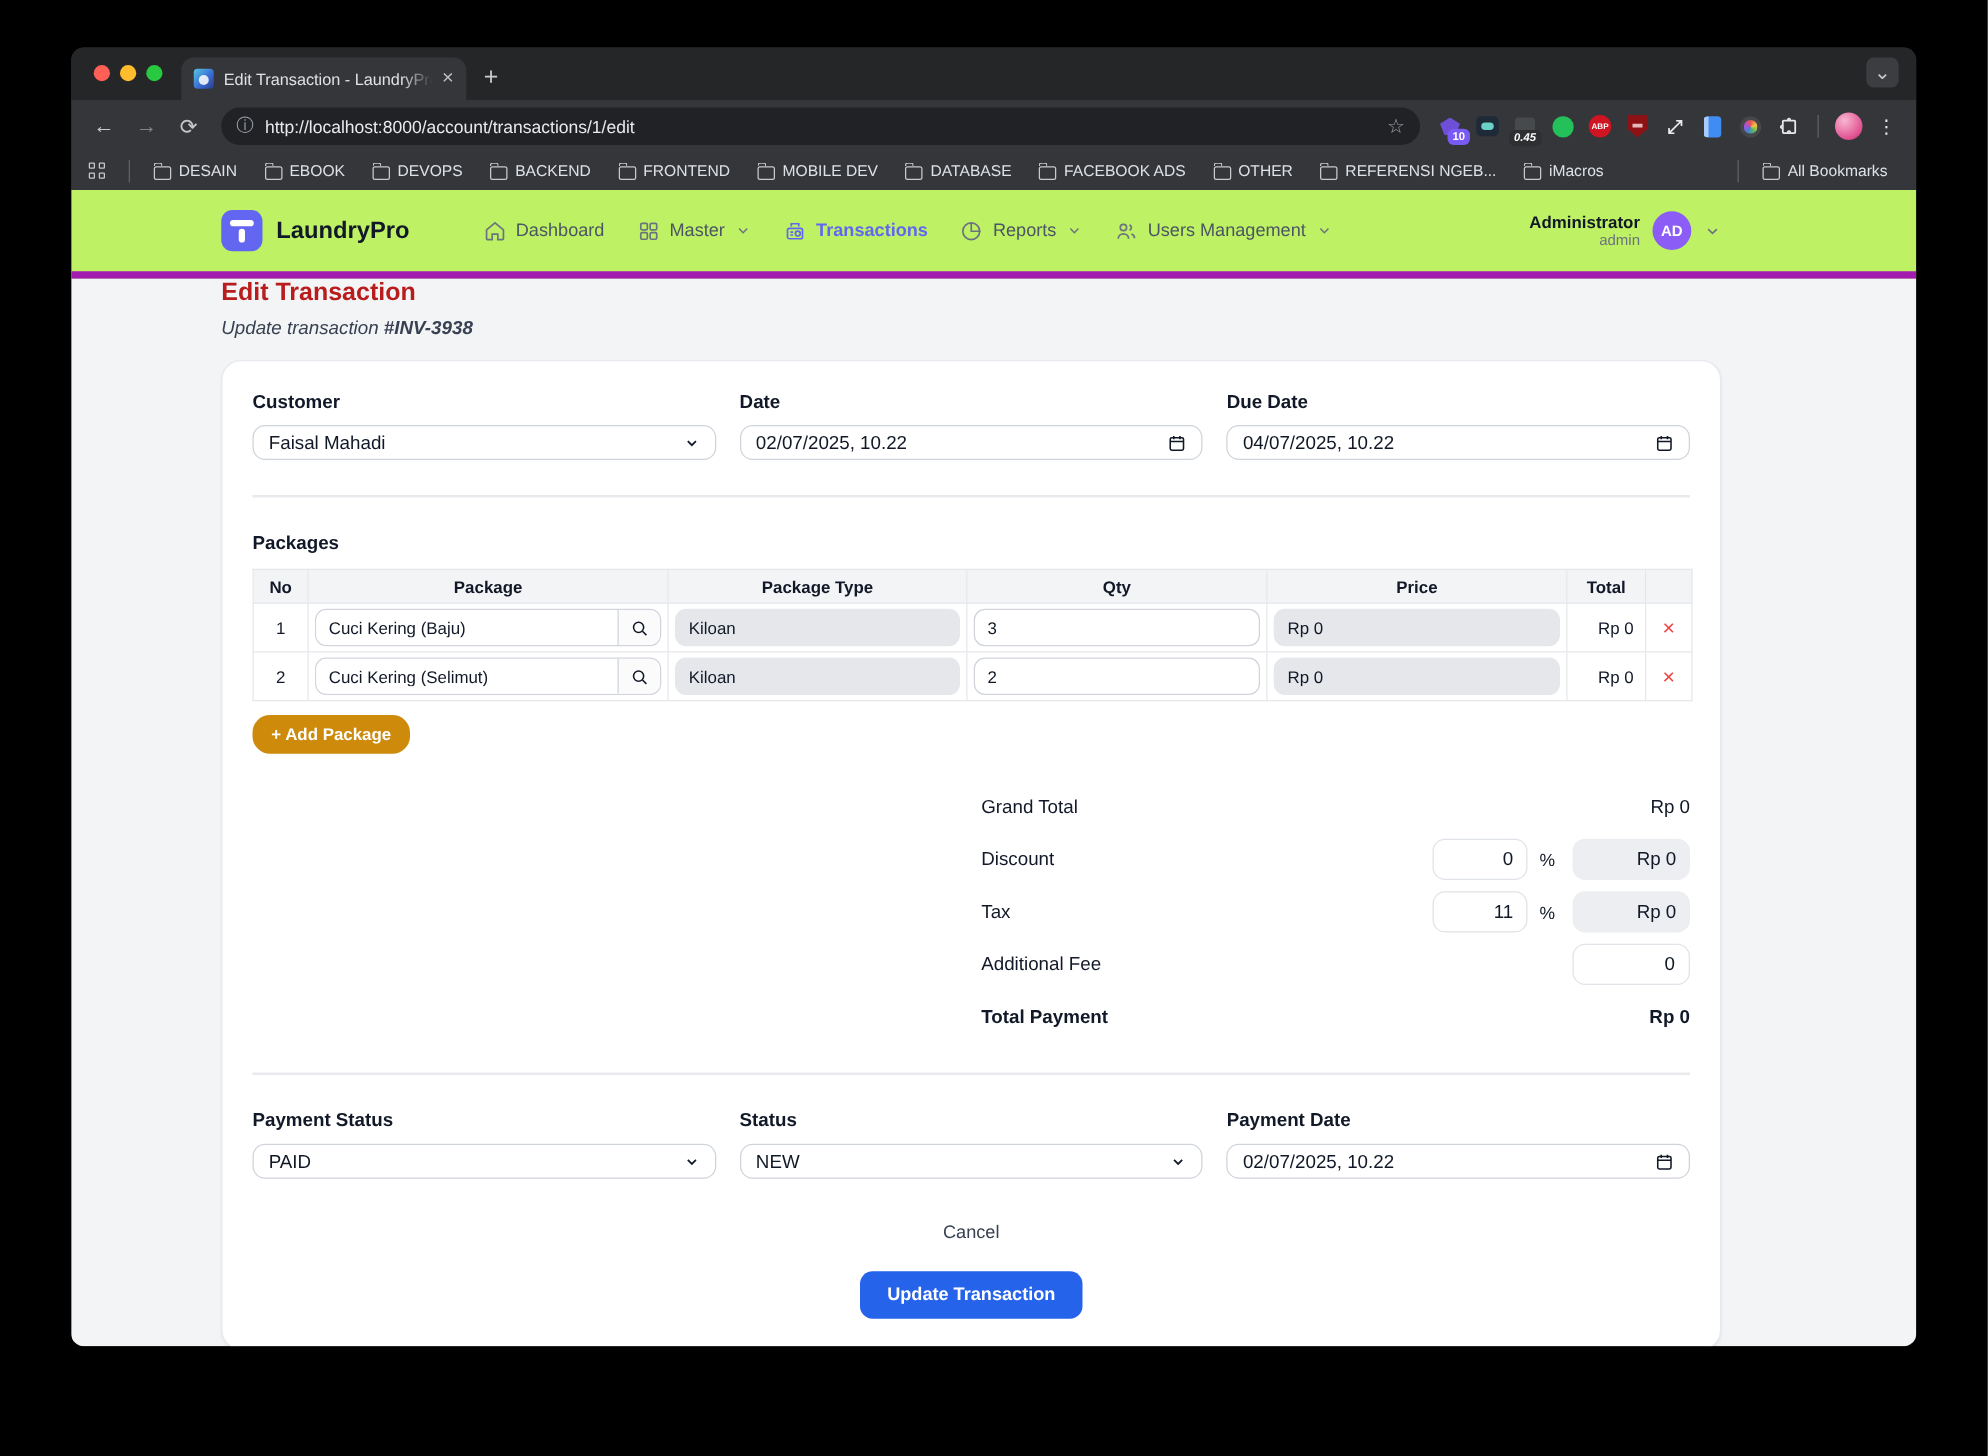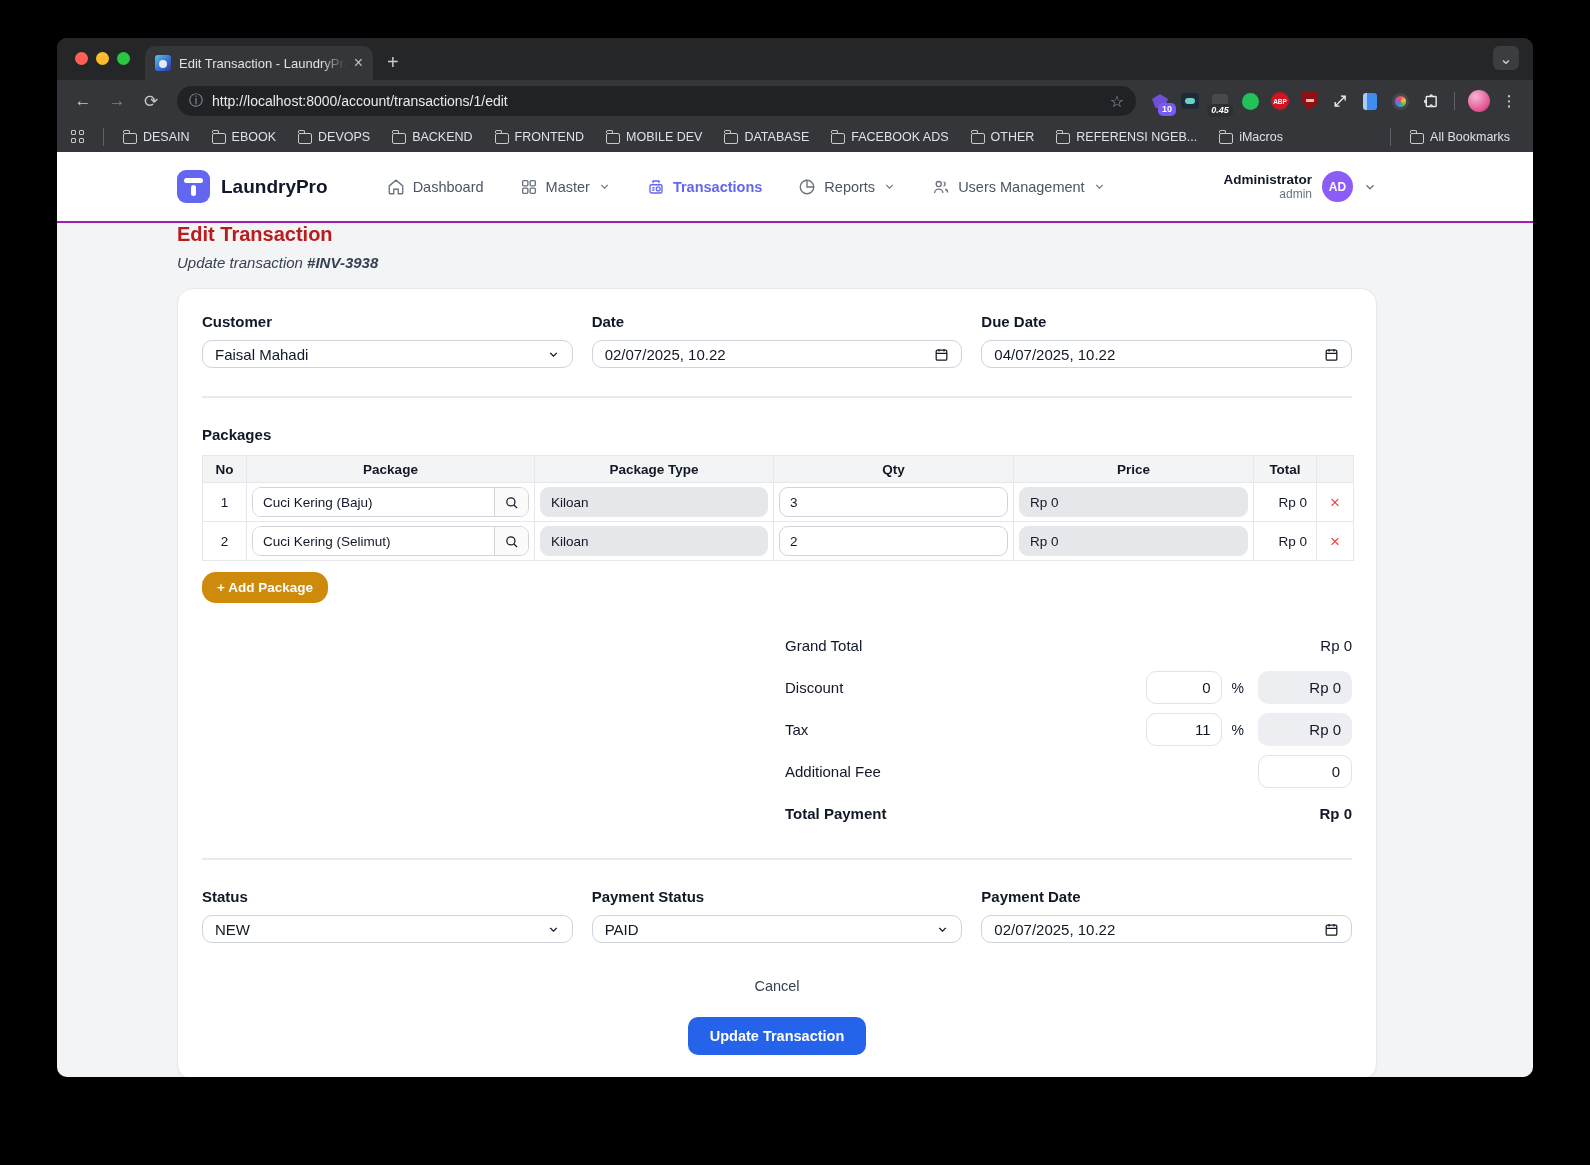--- a/index.html
+++ b/index.html
@@ -59,27 +59,27 @@
   
   .bookmarks { height:30px; background:#343639; display:flex; align-items:center; padding:0 14px; gap:4px; flex:none; }
   .apps-grid { width:14px; height:14px; display:grid; grid-template-columns:5px 5px; grid-template-rows:5px 5px; gap:3px; margin-right:8px; }
   .apps-grid i { border:1.6px solid #c7c9cc; border-radius:1px; }
   .bm { display:flex; align-items:flex-end; gap:6px; color:#dee1e6; font-size:12.5px; padding:3px 9px; border-radius:6px; white-space:nowrap; }
   .folder-ic { width:14px; height:11px; border:1.5px solid #c7c9cc; border-radius:2px; position:relative; flex:none; }
   .folder-ic:before { content:""; position:absolute; top:-4px; left:-1px; width:5px; height:2px; border:1.5px solid #c7c9cc; border-bottom:none; border-radius:2px 2px 0 0; }
   .bm-spacer { flex:1; }
 
   
-  .appheader { height:71px; background:#ffffff; border-bottom:2px solid #a21caf; flex:none; display:flex; align-items:center; }
+  .appheader { height:71px; background:#bef264; border-bottom:6px solid #a21caf; flex:none; display:flex; align-items:center; }
   .appheader-inner { width:1200px; margin-left:120px; display:flex; align-items:center; }
   .logo { width:33px; height:33px; border-radius:9px; background:#6366f1; position:relative; flex:none; }
   .logo:before { content:""; position:absolute; left:7px; top:8px; width:19px; height:5px; border-radius:3px; background:#fff; }
   .logo:after { content:""; position:absolute; left:14px; top:15px; width:5px; height:11px; border-radius:3px; background:#fff; }
   .brand { font-size:19px; font-weight:bold; color:#111827; margin-left:11px; }
-  .nav { display:flex; align-items:center; margin-left:46px; gap:10px; }
+  .nav { display:flex; align-items:center; margin-left:46px; gap:0; }
   .nav-item { display:flex; align-items:center; gap:8px; color:#4b5563; font-size:14.5px; padding:8px 13px; border-radius:8px; white-space:nowrap; }
   .nav-item svg { stroke:#6b7280; }
   .nav-item.active { color:#6366f1; font-weight:bold; }
   .nav-item.active svg { stroke:#6366f1; }
   .hdr-right { margin-left:auto; display:flex; align-items:center; gap:10px; }
   .hdr-user { text-align:right; }
   .hdr-name { font-size:13.5px; font-weight:bold; color:#111827; }
   .hdr-role { font-size:12px; color:#6b7280; }
   .avatar-app { width:31px; height:31px; border-radius:50%; background:#8b5cf6; color:#fff; font-size:12px; font-weight:bold;
     display:flex; align-items:center; justify-content:center; }
@@ -483,32 +483,32 @@
             <span class="sum-label bold">Total Payment</span>
             <span class="sum-value bold">Rp 0</span>
           </div>
         </div>
 
         <hr class="divider">
 
         
         <div class="fields-row">
           <div class="field">
-            <div class="field-label">Status</div>
+            <div class="field-label">Payment Status</div>
             <div class="control">
-              <span class="grow">NEW</span>
+              <span class="grow">PAID</span>
               <svg width="13" height="13" viewBox="0 0 24 24" fill="none" stroke="#111827" stroke-width="2.6" class="chev">
                   <path d="M6 9l6 6 6-6"></path>
                 </svg>
             </div>
           </div>
           <div class="field">
-            <div class="field-label">Payment Status</div>
+            <div class="field-label">Status</div>
             <div class="control">
-              <span class="grow">PAID</span>
+              <span class="grow">NEW</span>
               <svg width="13" height="13" viewBox="0 0 24 24" fill="none" stroke="#111827" stroke-width="2.6" class="chev">
                   <path d="M6 9l6 6 6-6"></path>
                 </svg>
             </div>
           </div>
           <div class="field">
             <div class="field-label">Payment Date</div>
             <div class="control">
               <span class="grow">02/07/2025, 10.22</span>
               <svg width="15" height="15" viewBox="0 0 24 24" fill="none" stroke="#111827" stroke-width="2" class="chev">

